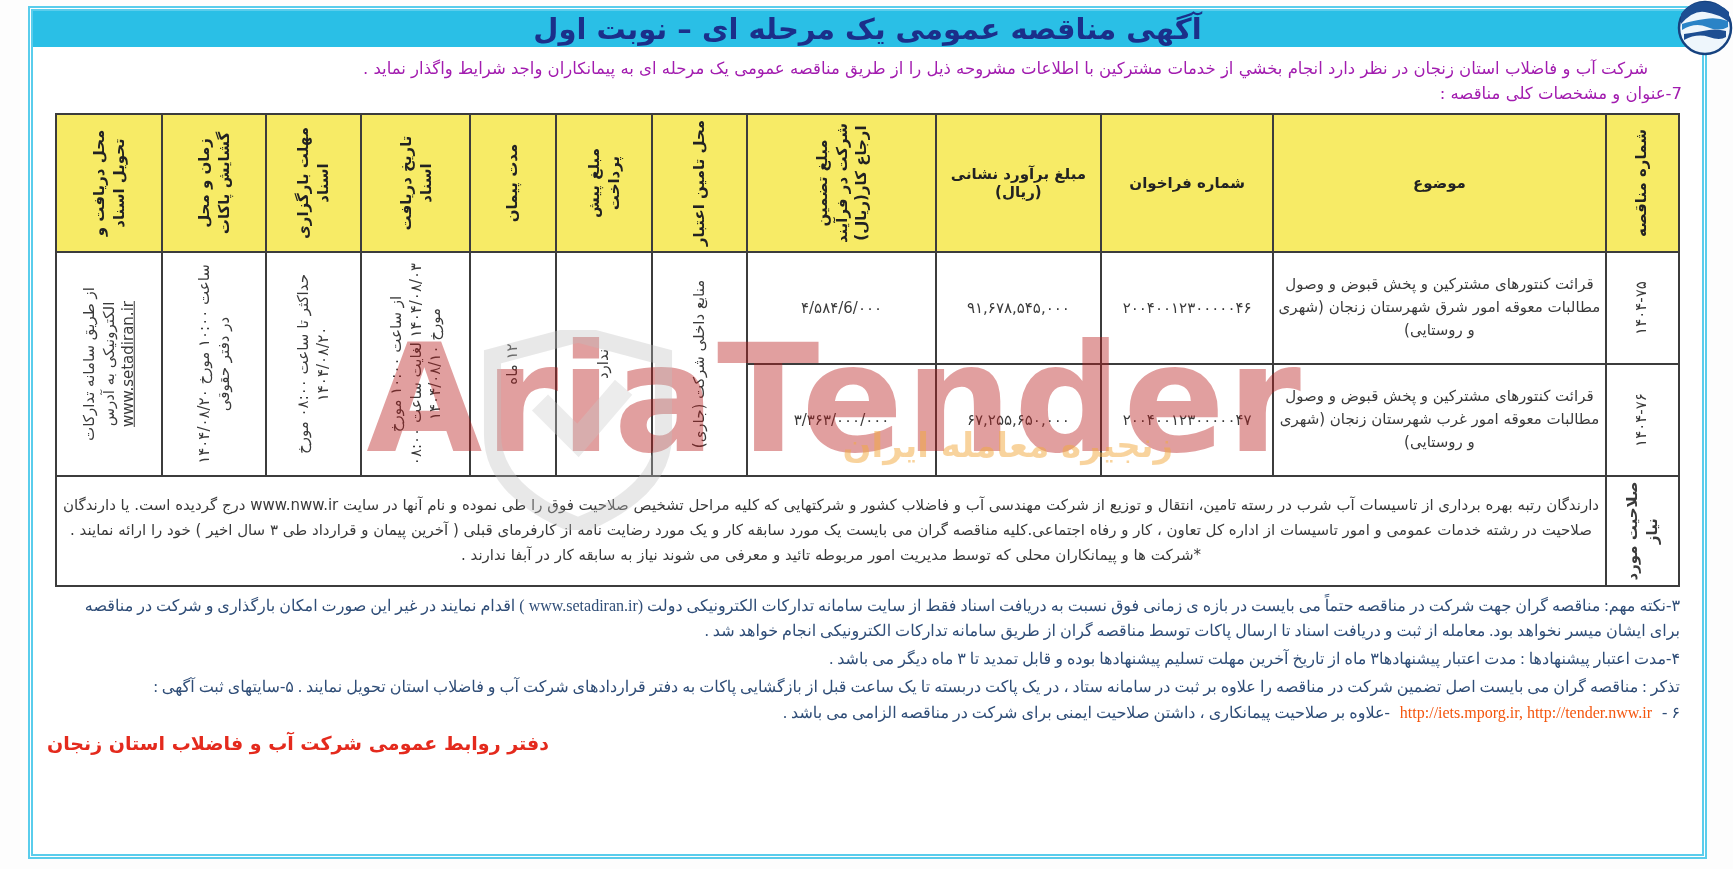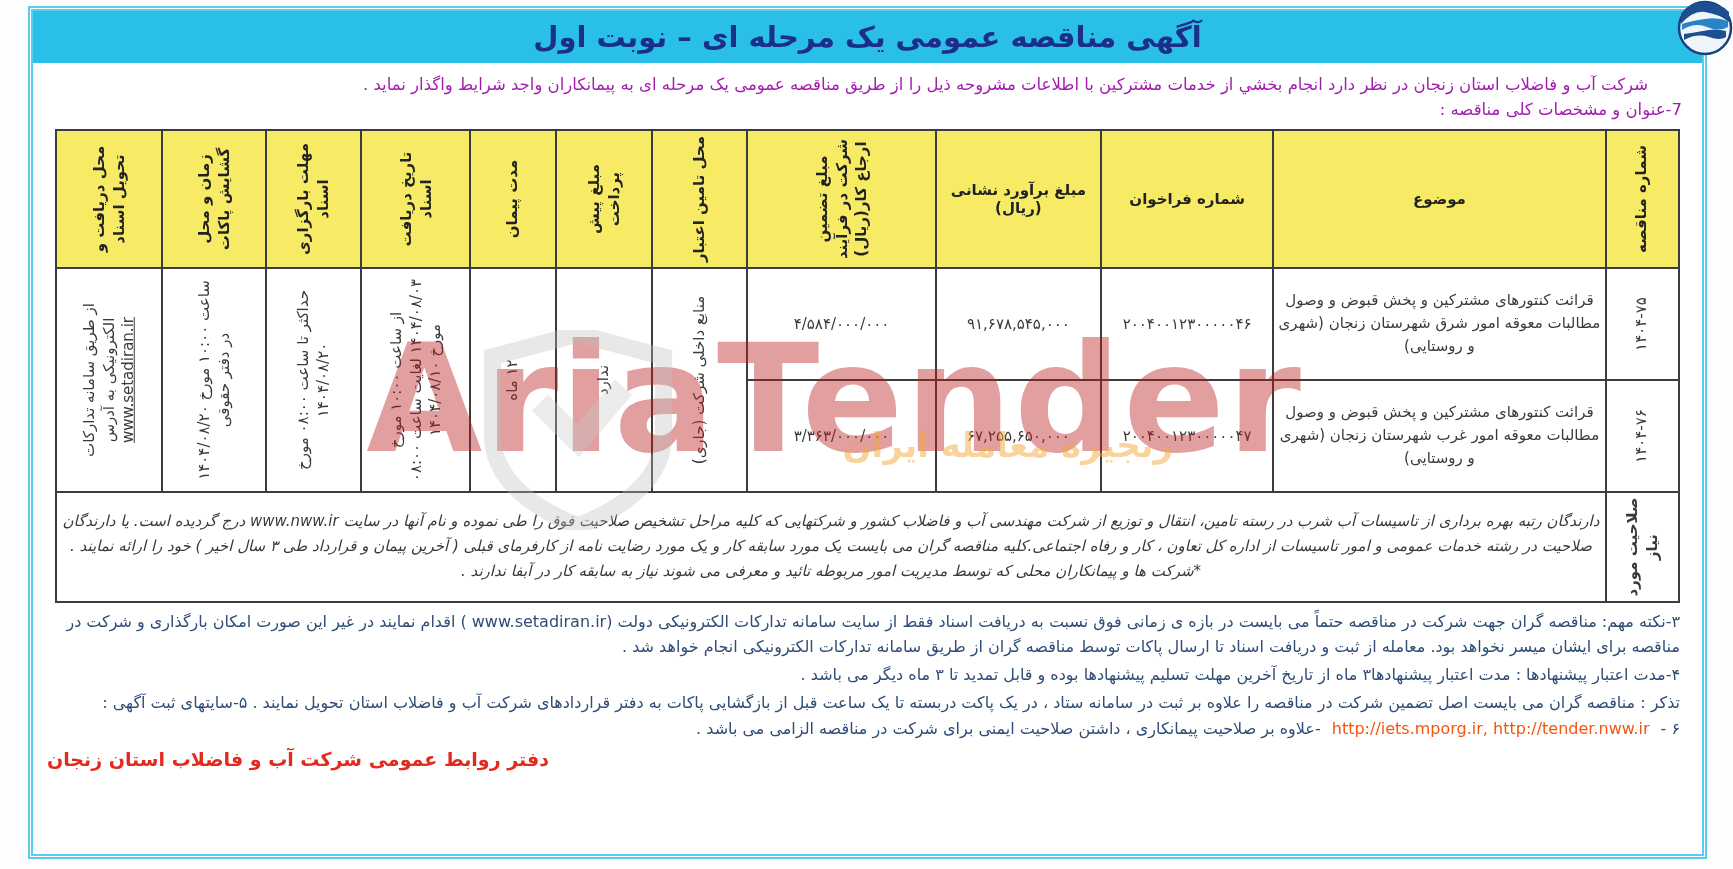--- a/index.html
+++ b/index.html
@@ -6,21 +6,21 @@
   body{
     width:1733px;height:869px;position:relative;background:#fdfdfd;
     font-family:"DejaVu Sans","Liberation Sans",sans-serif;
     direction:rtl;overflow:hidden;color:#333;
   }
   .frame{
     position:absolute;left:28px;right:26px;top:6px;bottom:10px;
     border:5px double #5acdec;background:#fff;
   }
   .titlebar{
-    height:52px;background:#2abfe6;display:flex;align-items:center;justify-content:center;
+    height:36px;background:#2abfe6;display:flex;align-items:center;justify-content:center;
   }
   .titlebar .t{
     color:#1b2f8a;font-weight:bold;font-size:29px;letter-spacing:.5px;
   }
   .logo{position:absolute;top:0;right:0;width:56px;height:56px;z-index:5;}
   .content{padding:8px 14px 0 14px;position:relative;}
   .intro{font-size:16.5px;color:#a21caf;line-height:1.5;margin:2px 6px 6px 6px;}
   .intro .l1{text-indent:34px;}
   
   table.main{
@@ -41,26 +41,26 @@
     transform:translate(-50%,-50%) rotate(-90deg);
     text-align:center;line-height:1.3;
   }
   .rot-h{width:128px;}      
   .rot-d{width:214px;}      
   .rot-s{width:104px;}      
   .rot-q{width:100px;font-weight:bold;}
   .subject{font-size:15.5px;line-height:1.55;}
   .num{font-weight:500;letter-spacing:.5px;}
   .qualtext{
-    text-align:right;font-size:15.5px;line-height:1.65;padding:4px 10px;color:#3a3a3a;font-style:italic;
+    text-align:right;font-size:15.5px;line-height:1.65;padding:4px 10px;color:#3a3a3a;
   }
   .url{direction:ltr;unicode-bidi:embed;}
   .u{text-decoration:underline;}
   
-  .notes{font-size:16px;line-height:1.62;color:#2f4d77;margin:2px 8px;}
+  .notes{font-size:16px;line-height:1.62;color:#2f4d77;margin:2px 8px;font-family:Liberation Serif, serif;}
   .notes p{margin:0 0 2px 0;}
   .links{color:#f4560e;direction:ltr;unicode-bidi:embed;padding:0 6px;}
   .redline{
     text-align:left;color:#e42a1d;font-weight:bold;font-size:19px;margin-top:6px;
   }
   
   .wm{position:absolute;pointer-events:none;z-index:3;}
   .wm-brand{
     top:312px;right:430px;font-size:150px;font-weight:bold;color:#b91c1c;opacity:.42;
     direction:ltr;font-family:"DejaVu Sans",sans-serif;letter-spacing:2px;
@@ -138,21 +138,21 @@
               <div class="rot rot-h">محل دریافت و تحویل اسناد</div>
             </th>
       </tr>
       <tr class="drow">
         <td class="v">
               <div class="rot rot-s num">۱۴۰۴-۷۵</div>
             </td>
         <td class="subject">قرائت کنتورهای مشترکین و پخش قبوض و وصول مطالبات معوقه امور شرق شهرستان زنجان (شهری و روستایی)</td>
         <td class="num">۲۰۰۴۰۰۱۲۳۰۰۰۰۰۴۶</td>
         <td class="num">۹۱,۶۷۸,۵۴۵,۰۰۰</td>
-        <td class="num">۴/۵۸۴/۰۰۰/۰۰۰</td>
+        <td class="num">۴/۵۸۴/6/۰۰۰</td>
         <td class="v" rowspan="2">
               <div class="rot rot-d">منابع داخلی شرکت (جاری)</div>
             </td>
         <td class="v" rowspan="2">
               <div class="rot rot-d">ندارد</div>
             </td>
         <td class="v" rowspan="2">
               <div class="rot rot-d">۱۲ ماه</div>
             </td>
         <td class="v" rowspan="2">

